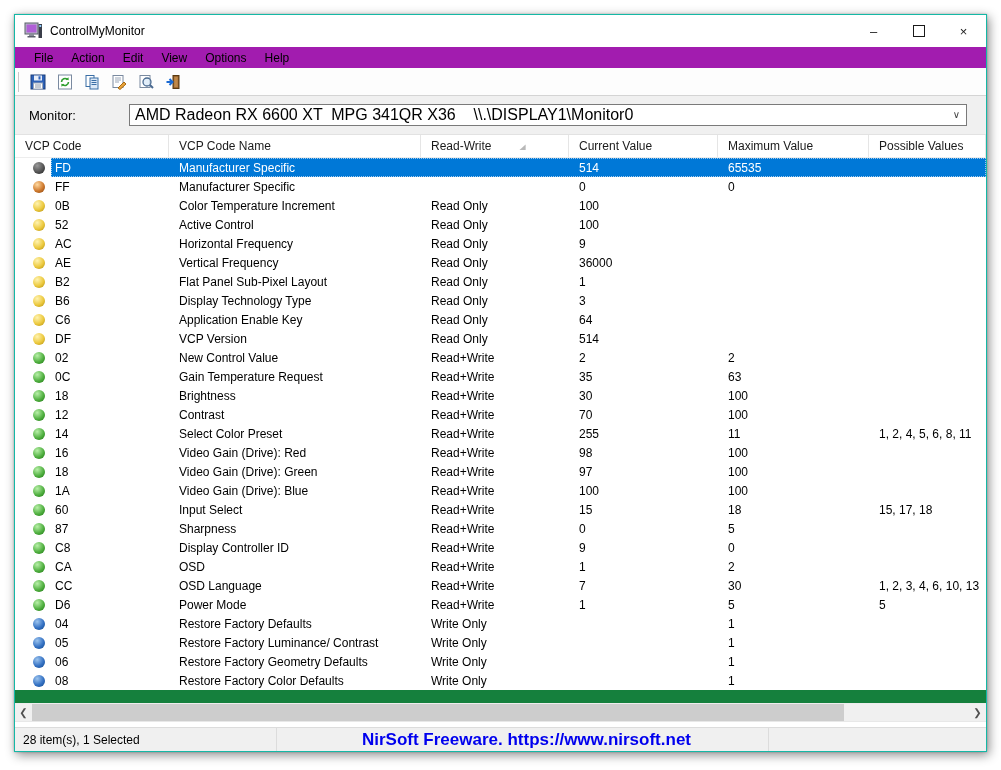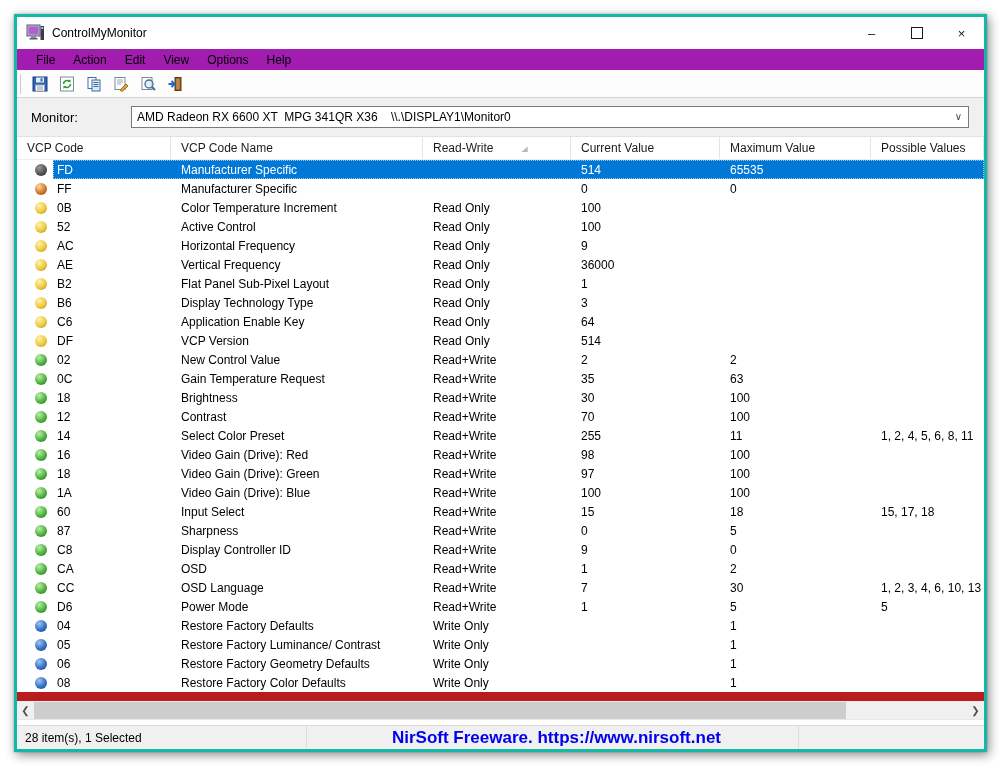--- a/index.html
+++ b/index.html
@@ -1,18 +1,18 @@
 <!DOCTYPE html>
 <html><head>
 <meta charset="utf-8">
 <style>
   html,body{margin:0;padding:0;background:#ffffff;width:1001px;height:770px;overflow:hidden;
     font-family:"Liberation Sans","DejaVu Sans",sans-serif;-webkit-font-smoothing:antialiased;}
   .window{position:absolute;left:14px;top:14px;width:973px;height:738px;background:#fff;
-    border:3px solid #14b8a6;box-shadow:2px 3px 10px rgba(0,0,0,.45), 0 0 2px rgba(0,0,0,.25);
+    border:1px solid #14b8a6;box-shadow:2px 3px 10px rgba(0,0,0,.45), 0 0 2px rgba(0,0,0,.25);
     display:flex;flex-direction:column;box-sizing:border-box;}
   
   .titlebar{height:32px;display:flex;align-items:center;background:#fff;flex:0 0 auto;}
   .app-icon{width:20px;height:18px;margin:0 6px 0 9px;position:relative;flex:0 0 auto;}
   .title-text{font-size:12px;color:#000;}
   .tb-spacer{flex:1;}
   .win-btn{width:45px;height:32px;display:flex;align-items:center;justify-content:center;
     font-size:13px;color:#1a1a1a;cursor:default;}
   .maxglyph{width:10px;height:10px;border:1px solid #1a1a1a;display:inline-block;}
   
@@ -21,24 +21,24 @@
   
   .toolbar{height:27px;display:flex;align-items:center;background:#fdfdfd;border-bottom:1px solid #d4d4d4;flex:0 0 auto;}
   .gripper{width:1px;height:20px;background:#c8c8c8;margin:0 6px 0 3px;}
   .tool-btn{width:24px;height:23px;display:flex;align-items:center;justify-content:center;margin-right:1px;border:1px solid transparent;}
   .tool-btn svg{display:block;}
   
   .monitor-panel{height:38px;background:#f0f0f0;display:flex;align-items:center;border-bottom:1px solid #e2e2e2;flex:0 0 auto;}
   .monitor-label{font-size:13px;color:#000;margin-left:14px;width:100px;}
   .combo{flex:0 0 auto;width:838px;height:22px;background:#fff;border:1px solid #7a7a7a;
     display:flex;align-items:center;box-sizing:border-box;position:relative;}
-  .combo-text{font-size:12px;color:#000;padding-left:5px;white-space:pre;overflow:hidden;text-align:center;}
+  .combo-text{font-size:16px;color:#000;padding-left:5px;white-space:pre;overflow:hidden;text-align:center;}
   .combo-arrow{position:absolute;right:6px;top:4px;color:#444;font-size:10px;}
   
-  .listview{flex:1 1 auto;background:#b91c1c;overflow:hidden;display:flex;flex-direction:column;}
+  .listview{flex:1 1 auto;background:#15803d;overflow:hidden;display:flex;flex-direction:column;}
   .lv-header{height:22px;display:grid;grid-template-columns:154px 252px 148px 149px 151px 1fr;
     border-bottom:1px solid #ededed;flex:0 0 auto;background:#fff;}
   .hcell{font-size:12px;color:#1a1a1a;display:flex;align-items:center;padding-left:10px;
     border-right:1px solid #e5e5e5;position:relative;box-sizing:border-box;}
   .sort-glyph{margin-left:28px;color:#b8b8b8;font-size:8px;transform:scaleY(.9);}
   .lv-body{flex:1 1 auto;overflow:hidden;}
   .lv-row{height:19px;display:flex;align-items:stretch;background:#fff;}
   .icon-cell{width:36px;flex:0 0 auto;display:flex;align-items:center;justify-content:flex-end;padding-right:6px;box-sizing:border-box;}
   .sphere{width:12px;height:12px;border-radius:50%;display:inline-block;}
   .sphere.gray  {background:radial-gradient(circle at 35% 30%, #9a9a9a, #555 55%, #222 95%);}
@@ -53,21 +53,21 @@
   .lv-row.selected .cell{color:#fff;}
   
   .hscroll{height:17px;background:#f0f0f0;display:flex;align-items:stretch;flex:0 0 auto;border-top:1px solid #ededed;}
   .scroll-arrow{width:17px;display:flex;align-items:center;justify-content:center;color:#505050;font-size:10px;background:#f0f0f0;}
   .scroll-thumb{width:812px;background:#cdcdcd;}
   .scroll-track-rest{flex:1;background:#f0f0f0;}
   
   .status-gap{height:5px;background:#fff;flex:0 0 auto;border-top:1px solid #e8e8e8;}
   .statusbar{height:23px;background:#f0f0f0;display:flex;align-items:center;flex:0 0 auto;border-top:1px solid #dcdcdc;}
   .status-panel{font-size:12px;color:#000;padding-left:8px;height:100%;display:flex;align-items:center;box-sizing:border-box;border-right:1px solid #dcdcdc;}
-  .sp1{width:290px;}
+  .sp1{width:262px;}
   .sp2{width:492px;justify-content:center;}
   .sp2 a{color:#0000ee;font-weight:bold;text-decoration:none;font-size:17px;}
   .sp3{flex:1;border-right:none;}
 </style>
 </head>
 <body>
 
 <div class="window">
 
   <div class="titlebar">

